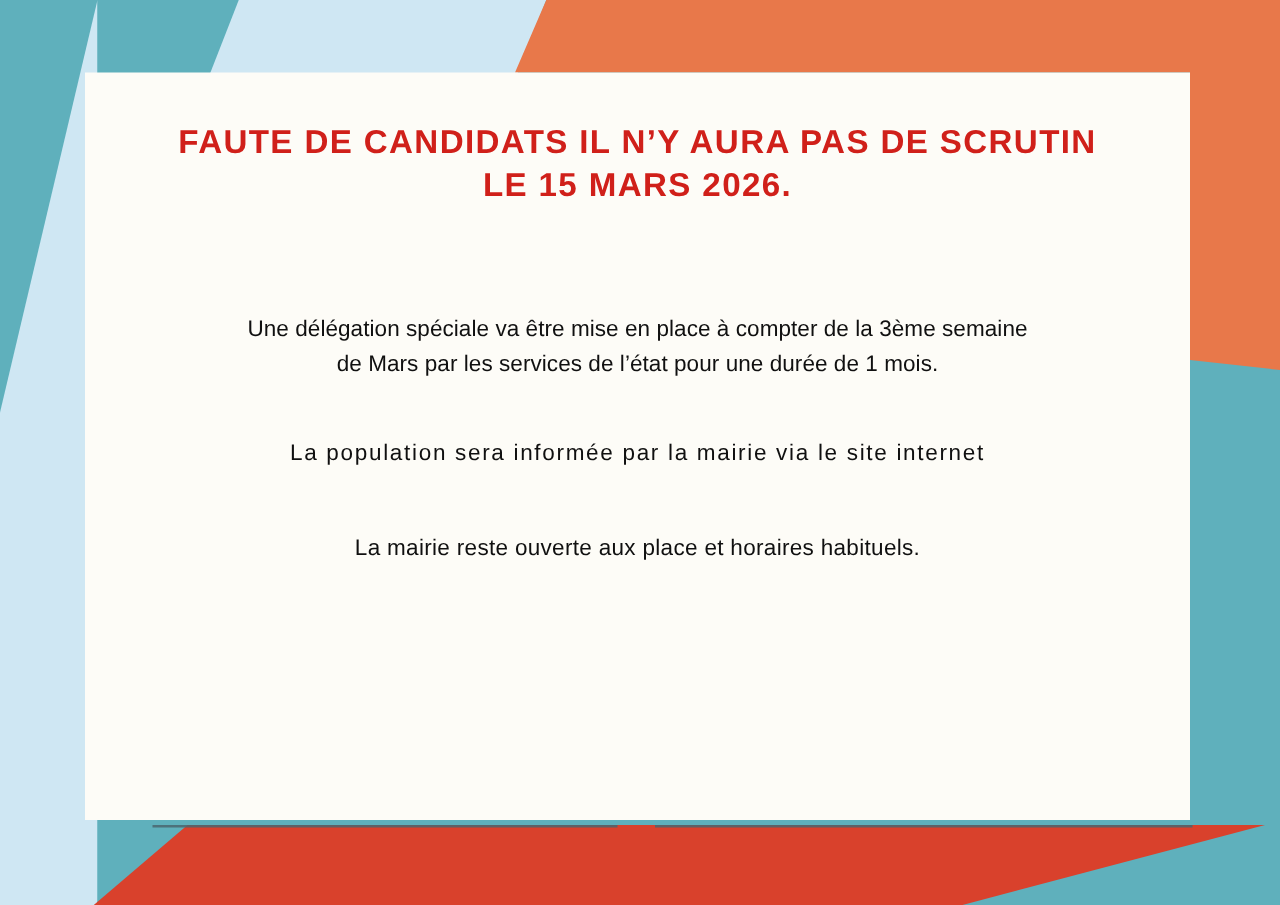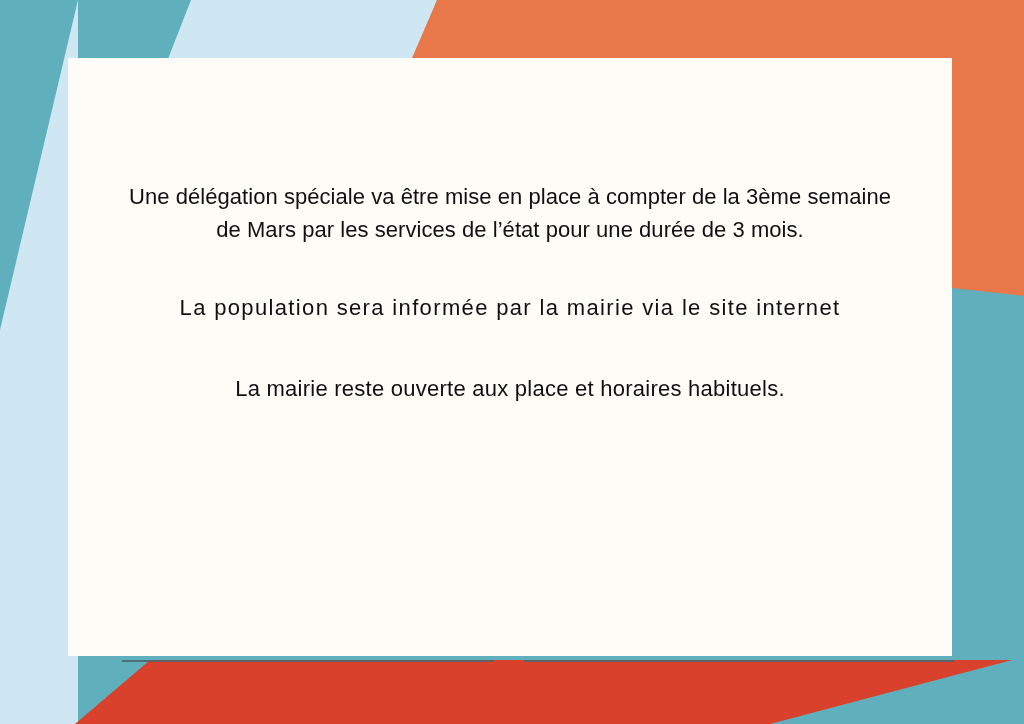--- a/index.html
+++ b/index.html
@@ -75,21 +75,21 @@
   }
   #poster-title .title-line { display:block; white-space:nowrap; }
 
   #body-blocks {
     margin-top:84px;
     text-align:center;
     color:#101010;
   }
 
   .para {
-    font-size:22px;
+    font-size:18px;
     line-height:1.52;
     margin:0 auto;
   }
   .para .line { display:block; white-space:nowrap; }
 
   #para-1 { letter-spacing:0.05px; }
   #para-2 { margin-top:44px; letter-spacing:1.35px; }
   #para-3 { margin-top:48px; letter-spacing:0.25px; }
 </style>
 </head>
@@ -100,26 +100,30 @@
   <div class="shape" id="shape-lightblue-top"></div>
   <div class="shape" id="shape-lightblue-left"></div>
   <div class="shape" id="shape-orange-main"></div>
   <div class="shape" id="shape-red-band"></div>
   <div class="hairline" id="hairline-left"></div>
   <div class="hairline" id="hairline-right"></div>
 
   <div id="card">
     <div id="card-inner">
 
+      <h1 id="poster-title">
+        <span class="title-line">FAUTE DE CANDIDATS IL N’Y AURA PAS DE SCRUTIN</span>
+        <span class="title-line">LE 15 MARS 2026.</span>
+      </h1>
 
       <div id="body-blocks">
 
         <p class="para" id="para-1">
           <span class="line">Une délégation spéciale va être mise en place à compter de la 3ème semaine</span>
-          <span class="line">de Mars par les services de l’état pour une durée de 3 mois.</span>
+          <span class="line">de Mars par les services de l’état pour une durée de 1 mois.</span>
         </p>
 
         <p class="para" id="para-2">
           <span class="line">La population sera informée par la mairie via le site internet</span>
         </p>
 
         <p class="para" id="para-3">
           <span class="line">La mairie reste ouverte aux place et horaires habituels.</span>
         </p>
 

